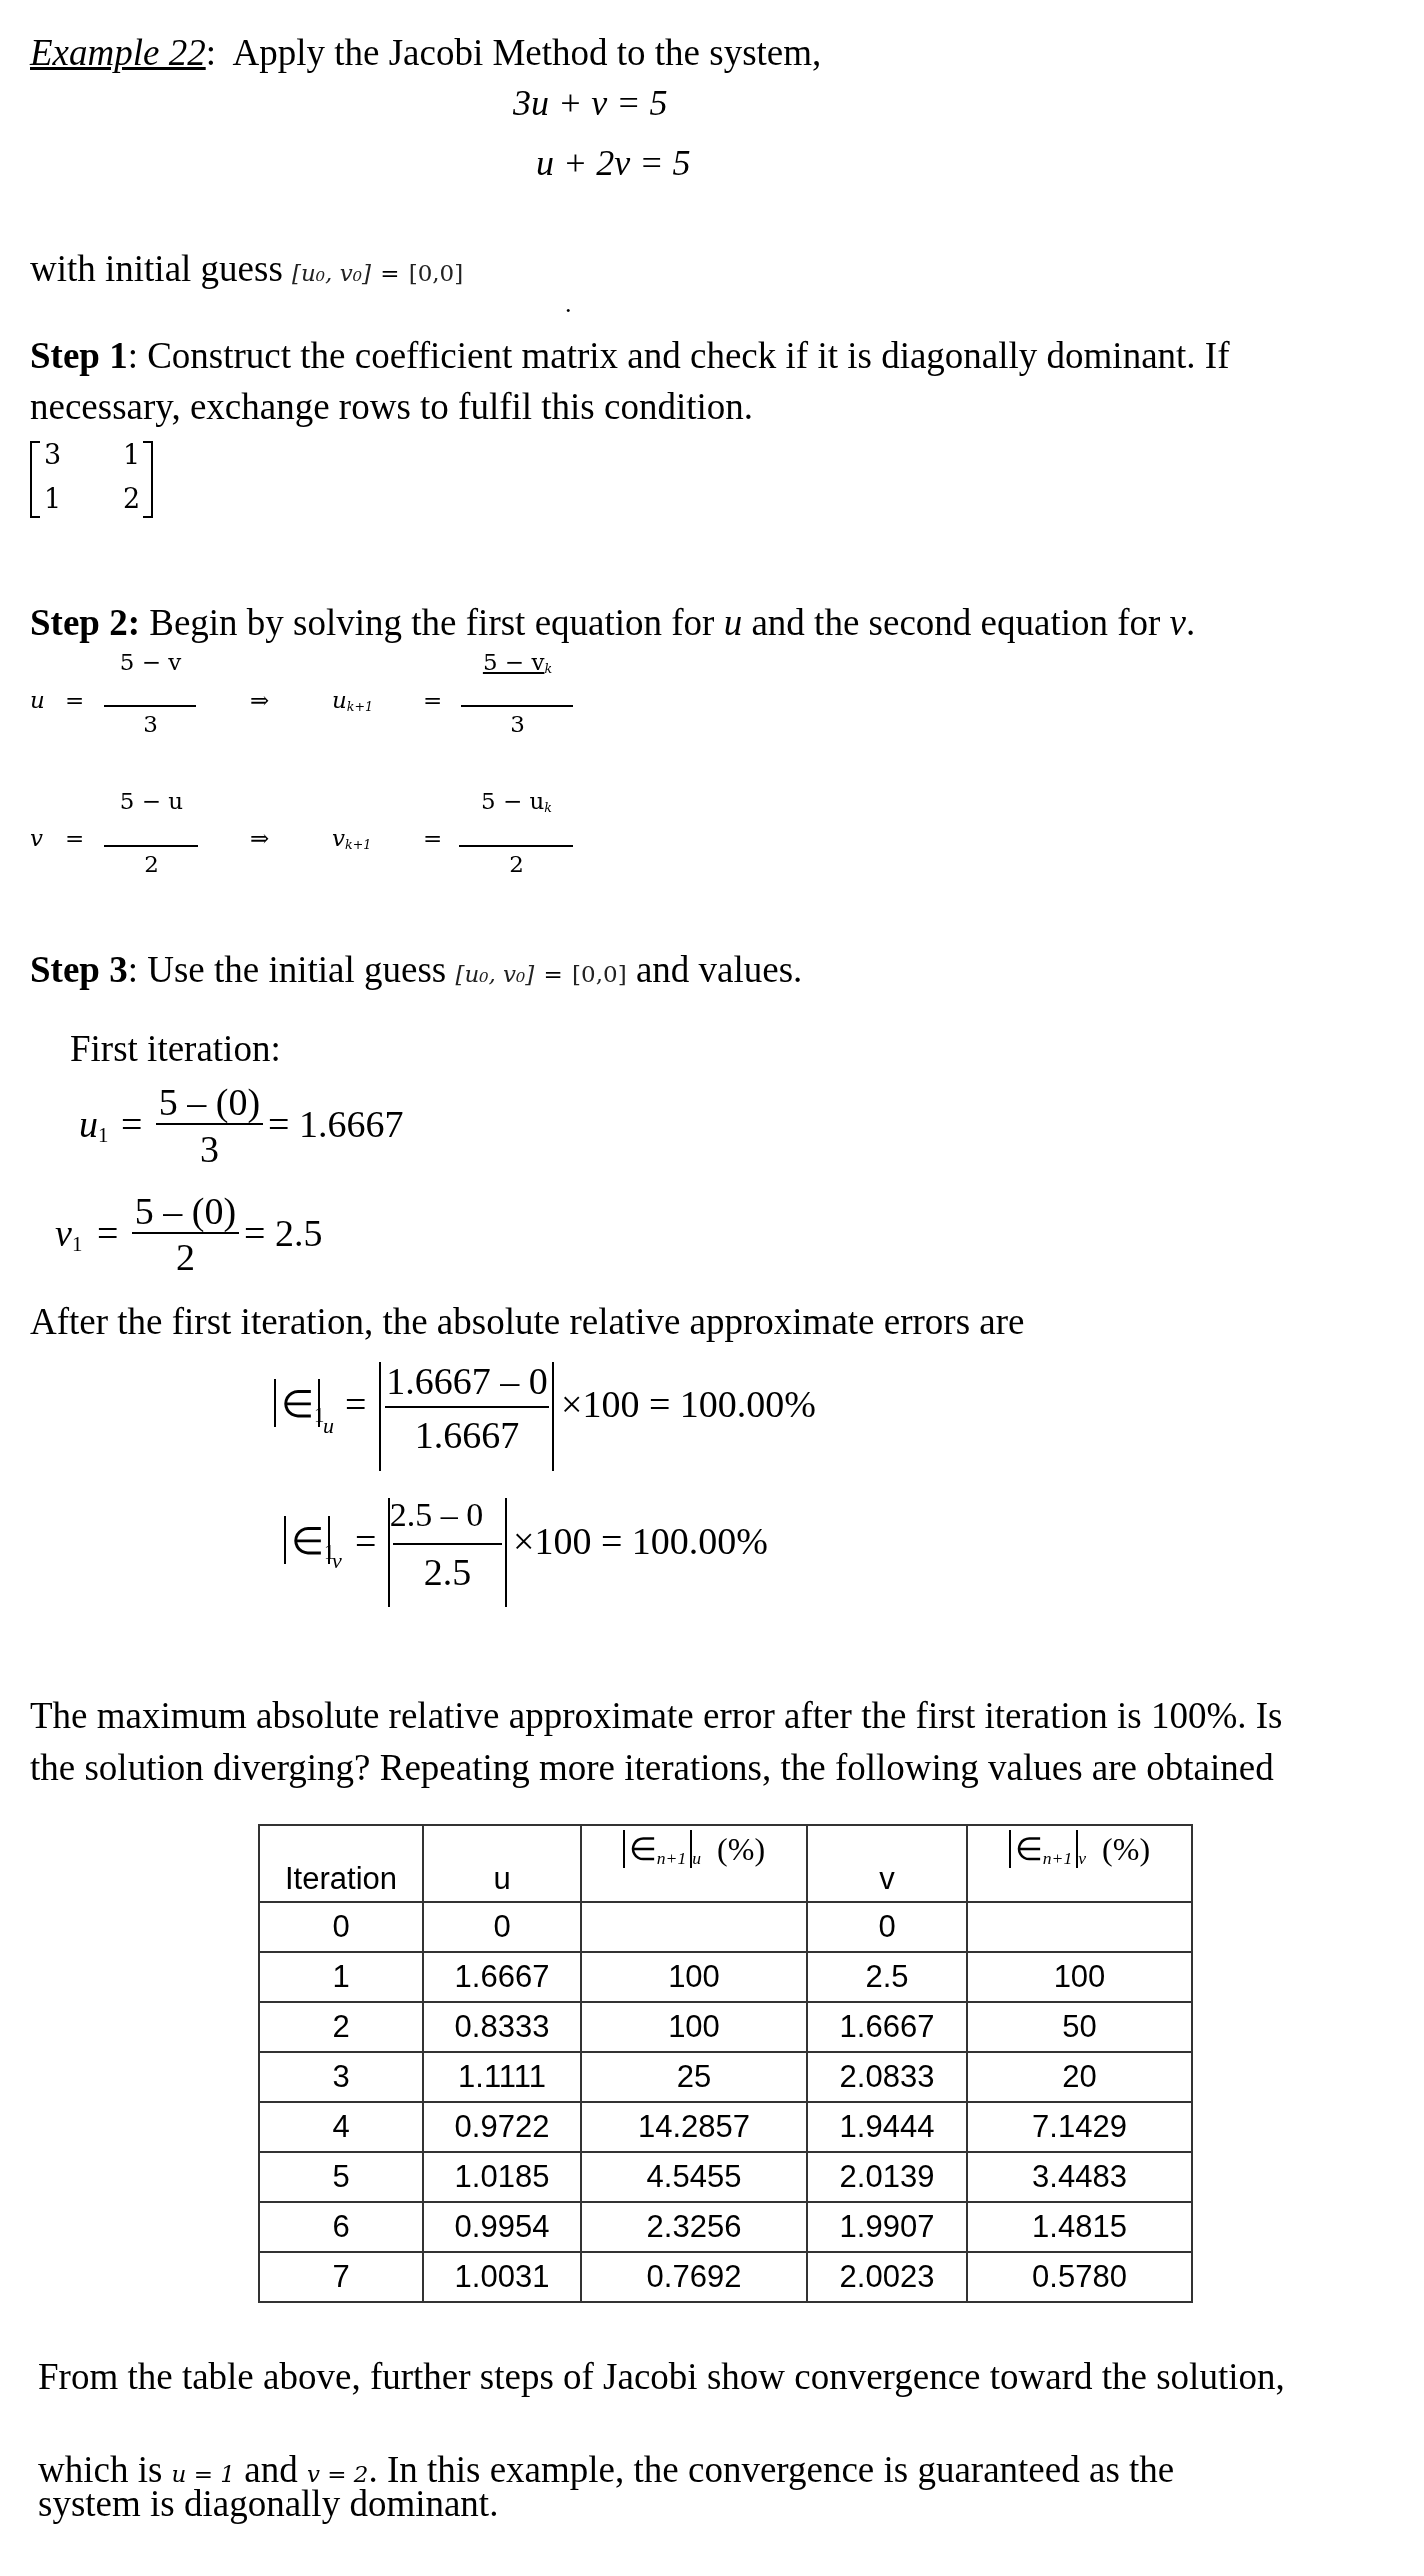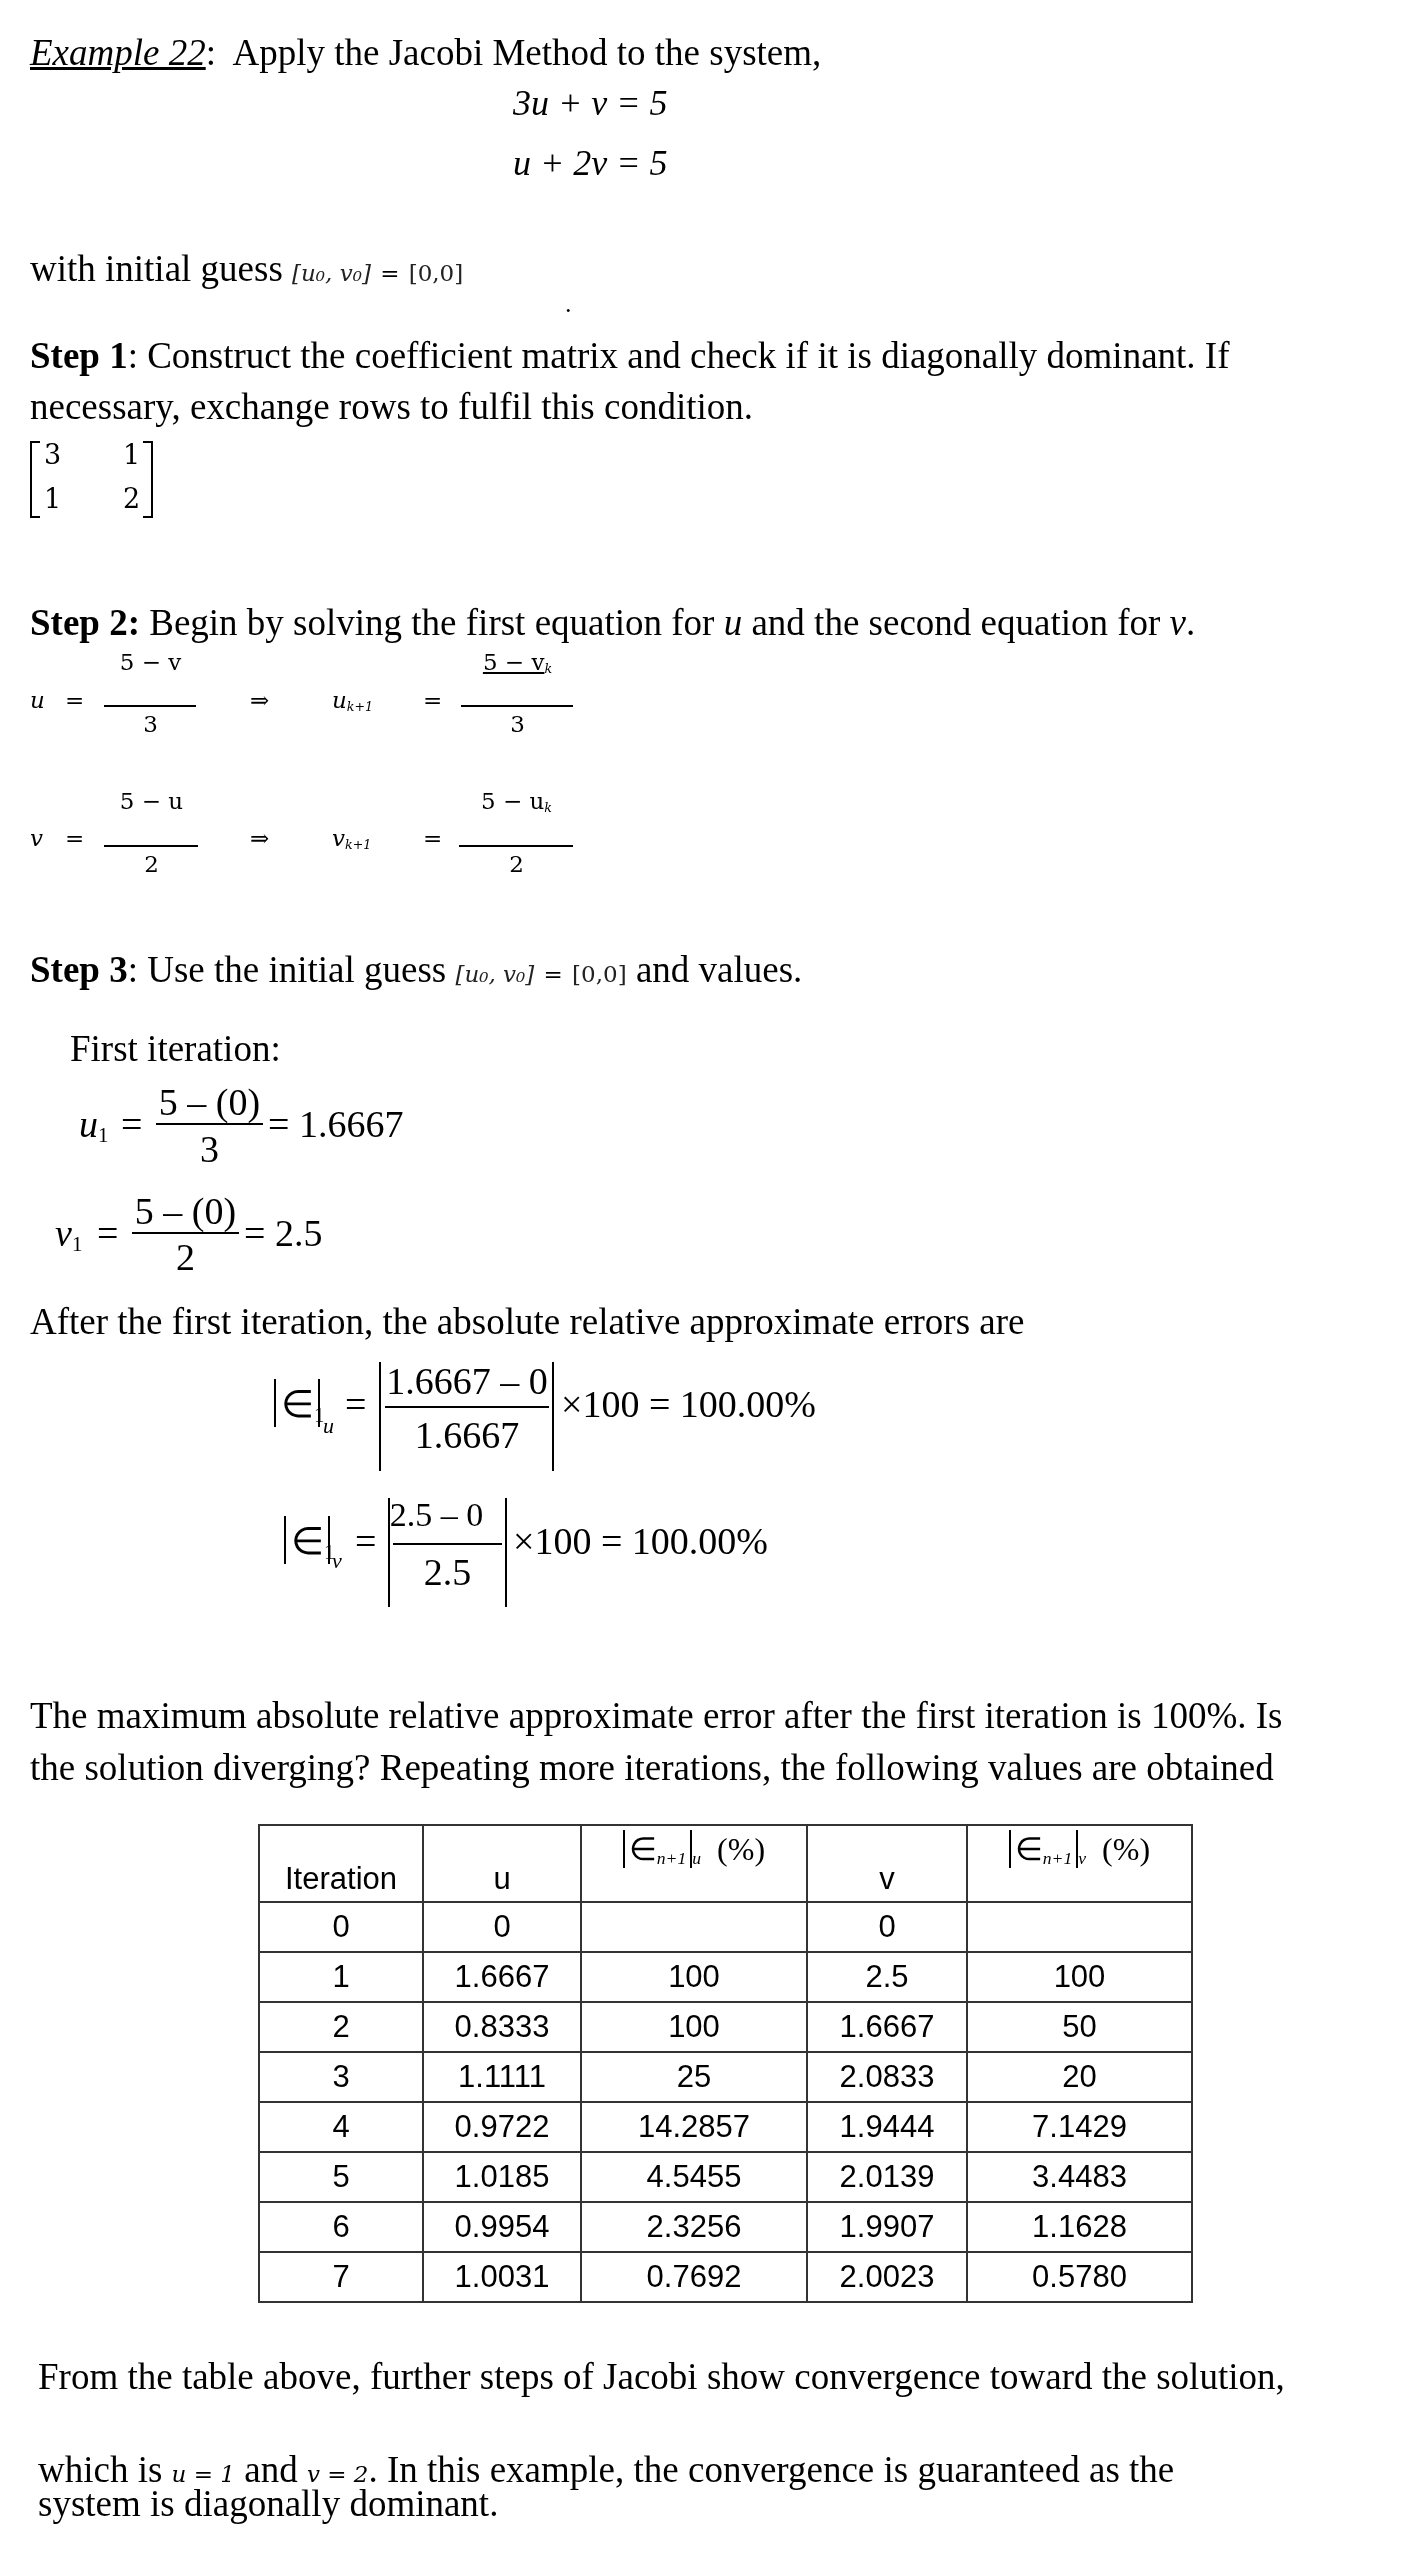--- a/index.html
+++ b/index.html
@@ -28,21 +28,21 @@
 </style>
 </head>
 <body>
 
 <div class="abs txt" style="left:30px; top:34px;">
   <span class="it u">Example 22</span><span>:</span>&nbsp;
   <span>Apply the Jacobi Method to the system,</span>
 </div>
 
 <div class="abs txt math it" style="left:513px; top:85px; font-size:36px;">3u + v = 5</div>
-<div class="abs txt math it" style="left:513px; top:145px; font-size:36px;">u + 2v = 5</div>
+<div class="abs txt math it" style="left:536px; top:145px; font-size:36px;">u + 2v = 5</div>
 
 <div class="abs txt" style="left:30px; top:250px;">
   <span>with initial guess</span>
   <span class="cmath it" style="color:#222;">[u₀, v₀]</span>
   <span class="cmath">=</span>
   <span class="cmath" style="color:#222;">[0,0]</span>
 </div>
 <div class="abs" style="left:565px; top:289px; font-size:26px;">.</div>
 
 <div class="abs txt" style="left:30px; top:337px;">
@@ -214,21 +214,21 @@
         <td>1.0185</td>
         <td>4.5455</td>
         <td>2.0139</td>
         <td>3.4483</td>
       </tr>
       <tr>
         <td>6</td>
         <td>0.9954</td>
         <td>2.3256</td>
         <td>1.9907</td>
-        <td>1.1628</td>
+        <td>1.4815</td>
       </tr>
       <tr>
         <td>7</td>
         <td>1.0031</td>
         <td>0.7692</td>
         <td>2.0023</td>
         <td>0.5780</td>
       </tr>
     </tbody>
 </table>

